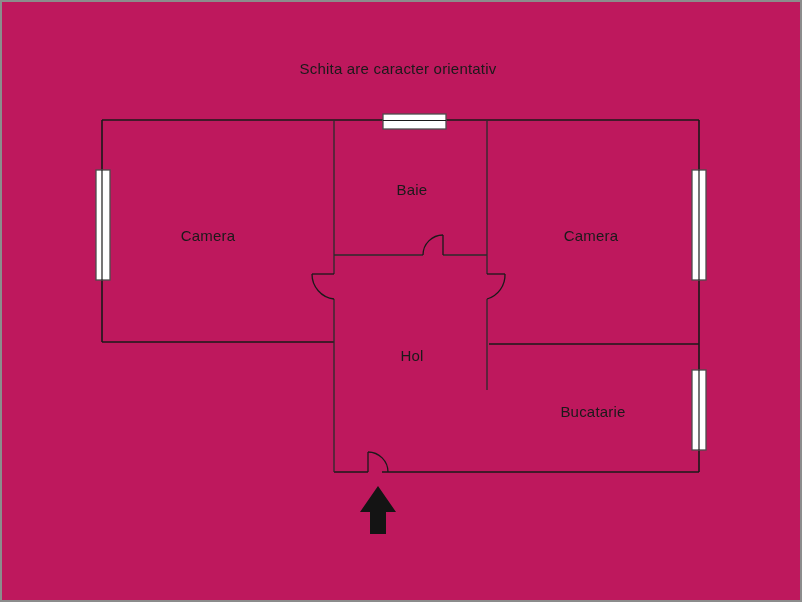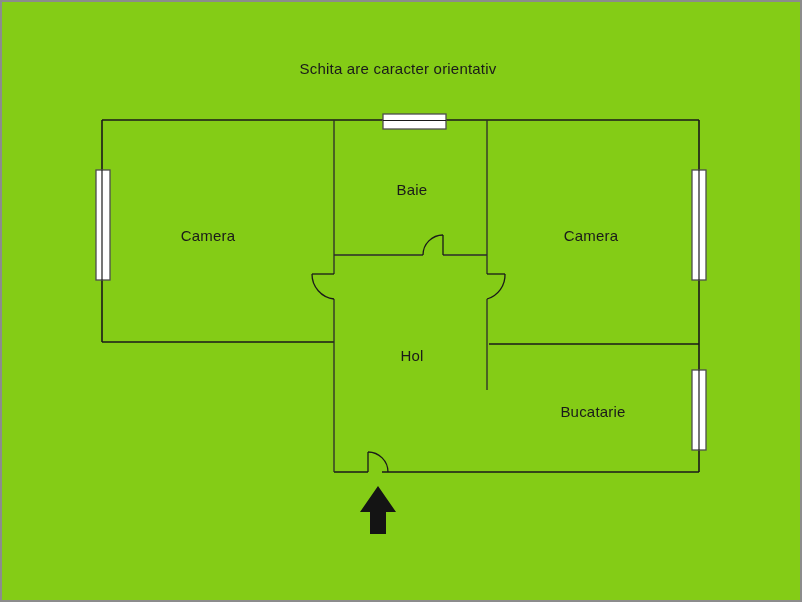--- a/index.html
+++ b/index.html
@@ -11,21 +11,21 @@
   body {
     width: 802px;
     height: 602px;
     font-family: "Liberation Sans", sans-serif;
     overflow: hidden;
   }
   #page {
     position: relative;
     width: 802px;
     height: 602px;
-    background: #84cc16;
+    background: #be185d;
     box-sizing: border-box;
     border: 2px solid #8c8c8c;
     padding-left: 16px;
   }
   #plan-svg {
     position: absolute;
     left: 0;
     top: 0;
     width: 802px;
     height: 602px;

